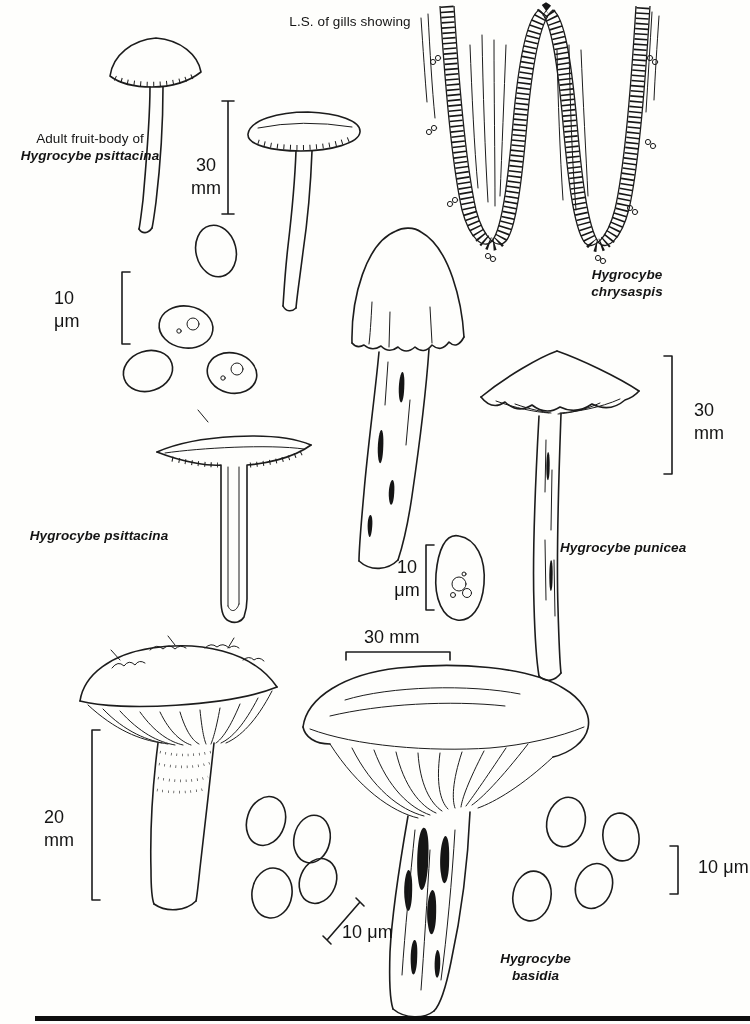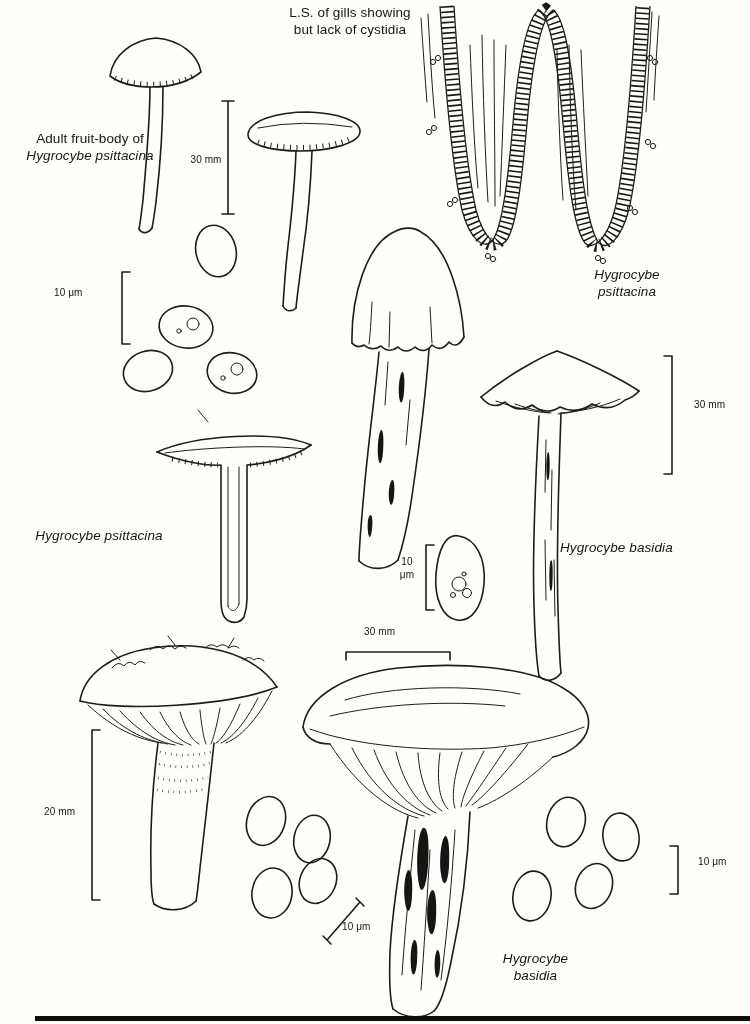--- a/index.html
+++ b/index.html
@@ -1,22 +1,22 @@
 <!DOCTYPE html>
 <html><head>
 <meta charset="utf-8">
 <style>
   *{box-sizing:border-box}
   body{margin:0;background:#d8d8d8}
   .canvas{position:relative;width:750px;height:1024px;background:#fefefc;overflow:hidden;
           font-family:"Liberation Sans",sans-serif;color:#161616}
   .lbl{position:absolute;font-size:13.5px;line-height:1.28;color:#141414;letter-spacing:.1px}
   .center{text-align:center}
-  .sp{font-weight:400;font-style:italic}
-  .scale{font-size:10px}
+  .sp{font-weight:700;font-style:italic}
+  .scale{font-size:18px}
   svg.art{position:absolute;left:0;top:0}
   .ln{fill:none;stroke:#1c1c1c;stroke-width:1.6;stroke-linecap:round;stroke-linejoin:round}
   .thin{fill:none;stroke:#1c1c1c;stroke-width:1;stroke-linecap:round}
   .band{fill:none;stroke:#171717;stroke-width:13;stroke-dasharray:1.6,3.6}
   .edge{fill:none;stroke:#1c1c1c;stroke-width:1.3}
   .tickband{fill:none;stroke:#1c1c1c;stroke-width:5;stroke-dasharray:1,5.5}
   .dots{fill:none;stroke:#1c1c1c;stroke-width:2.6;stroke-dasharray:.6,5}
   .blob{fill:#151515;stroke:none}
   .bar{position:absolute;background:#0e0e0e}
 </style>
@@ -246,44 +246,43 @@
       <ellipse class="ln" cx="621" cy="837" rx="18" ry="24" transform="rotate(-8 621 837)"></ellipse>
       <ellipse class="ln" cx="532" cy="896" rx="19" ry="25" transform="rotate(10 532 896)"></ellipse>
       <ellipse class="ln" cx="594" cy="886" rx="18" ry="23" transform="rotate(20 594 886)"></ellipse>
     </g>
 
     <g>
       <path class="ln" d="M670,846 H678 V894 H670"></path>
     </g>
   </svg>
 
-  <div class="lbl center" style="left:250px;top:4px;width:200px">
+  <div class="lbl center" style="left:250px;top:13px;width:200px">
     <div>L.S. of gills showing</div>
-    <div>but lack of cystidia</div>
   </div>
 
   <div class="lbl center" style="left:6px;top:130px;width:168px">
     <div>Adult fruit-body  of</div>
     <div class="sp">Hygrocybe  psittacina</div>
   </div>
 
   <div class="lbl scale center" style="left:190px;top:154px;width:32px">30 mm</div>
 
   <div class="lbl scale" style="left:54px;top:287px;width:50px">10 μm</div>
 
   <div class="lbl center sp" style="left:572px;top:266px;width:110px">
     <div>Hygrocybe</div>
-    <div>psittacina</div>
+    <div>chrysaspis</div>
   </div>
 
   <div class="lbl center" style="left:6px;top:527px;width:186px">
     <div class="sp">Hygrocybe  psittacina</div>
   </div>
 
-  <div class="lbl sp" style="left:560px;top:539px;width:140px">Hygrocybe basidia</div>
+  <div class="lbl sp" style="left:560px;top:539px;width:140px">Hygrocybe punicea</div>
 
   <div class="lbl scale" style="left:694px;top:399px;width:52px">30 mm</div>
 
   <div class="lbl scale center" style="left:393px;top:556px;width:28px">10 μm</div>
 
   <div class="lbl scale" style="left:364px;top:626px;width:60px">30 mm</div>
 
   <div class="lbl scale" style="left:44px;top:806px;width:52px">20 mm</div>
 
 

